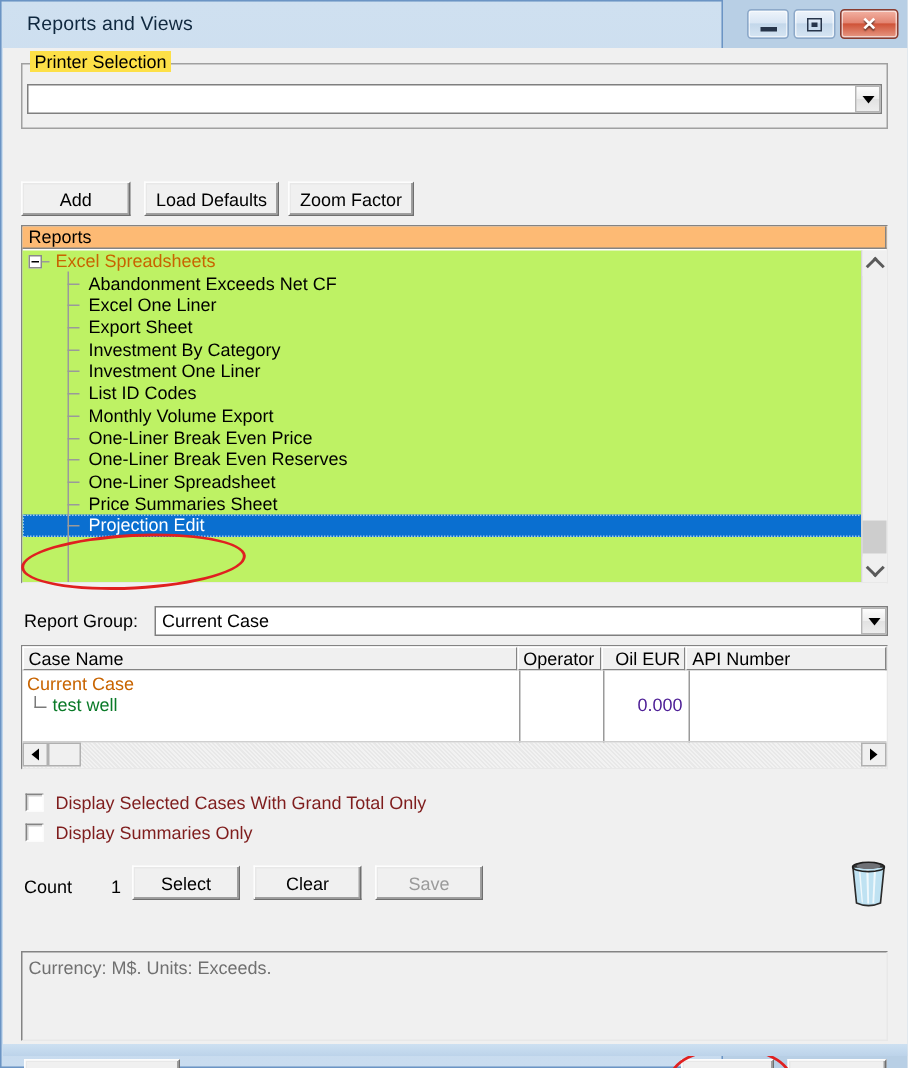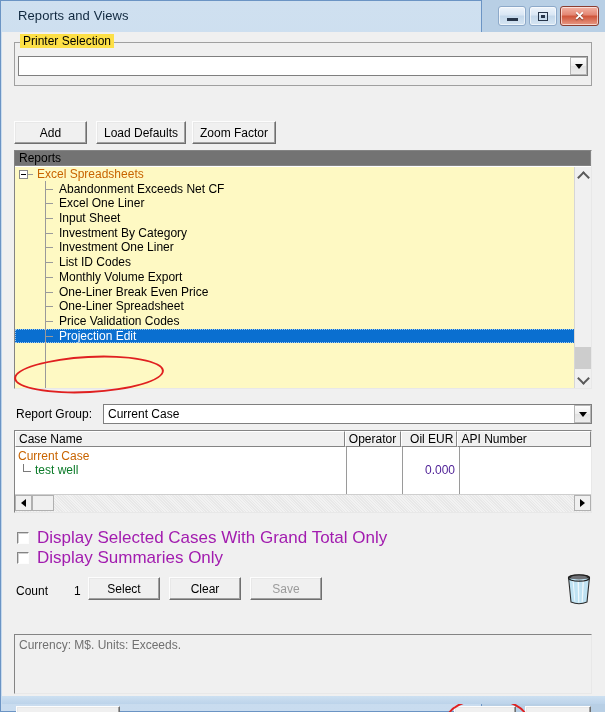--- a/index.html
+++ b/index.html
@@ -100,27 +100,27 @@
   .panel-sunken{
     position:absolute;box-sizing:border-box;
     background:#fff;
     border-top:1px solid #848484;border-left:1px solid #848484;
     border-right:1px solid #e8e8e8;border-bottom:1px solid #e8e8e8;
   }
   #reports-panel{left:12px;top:118px;width:578px;height:239px;}
   .col-head{
     position:absolute;left:0;top:0;right:0;height:15px;
     box-sizing:border-box;
-    background:#737373;
+    background:#fdba74;
     border-right:1px solid #848484;border-bottom:1px solid #848484;
     font-size:12px;color:#000;padding-left:4px;line-height:14px;
   }
   .tree{
     position:absolute;left:0;top:16px;right:16px;bottom:0;
-    overflow:hidden;background:#fef9c3;
+    overflow:hidden;background:#bef264;
   }
   .tnode{
     position:relative;height:14.7px;line-height:14.7px;
     font-size:12px;white-space:nowrap;
   }
   .tnode.root{color:#c86400;padding-left:22px;}
   .tnode .expbox{
     position:absolute;left:4px;top:3px;width:9px;height:9px;
     box-sizing:border-box;border:1px solid #8a8a8a;background:#fff;
   }
@@ -209,21 +209,21 @@
     border:1px solid #b0b0b0;box-sizing:border-box;
     display:flex;align-items:center;justify-content:center;
   }
   .hsb-btn.left{left:0;}
   .hsb-btn.right{right:0;}
   .hsb-thumb{position:absolute;left:17px;top:0;width:22px;height:16px;background:#f0f0f0;border:1px solid #b0b0b0;box-sizing:border-box;}
   .tri{width:0;height:0;}
   .tri.l{border-top:4px solid transparent;border-bottom:4px solid transparent;border-right:5px solid #000;}
   .tri.r{border-top:4px solid transparent;border-bottom:4px solid transparent;border-left:5px solid #000;}
   
-  .cbrow{position:absolute;font-size:17px;color:#a21caf;display:flex;align-items:center;}
+  .cbrow{position:absolute;font-size:12px;color:#7f1d1d;display:flex;align-items:center;}
   .cb{
     width:12px;height:12px;box-sizing:border-box;margin-right:8px;
     border-top:1px solid #848484;border-left:1px solid #848484;
     border-right:1px solid #fdfdfd;border-bottom:1px solid #fdfdfd;
     background:#fff;box-shadow:inset 1px 1px 0 #d0d0d0;
   }
   #cb-row-1{left:15px;top:496px;}
   #cb-row-2{left:15px;top:516px;}
   
   #count-label{position:absolute;left:14px;top:552px;font-size:12px;color:#000;}
@@ -286,28 +286,29 @@
     <div class="btn" id="btn-load">Load Defaults</div>
     <div class="btn" id="btn-zoom">Zoom Factor</div>
 
     <div class="panel-sunken" id="reports-panel">
       <div class="col-head">Reports</div>
 
       <div class="tree" id="tree">
           <div class="tnode root"><span class="expbox"></span><span>Excel Spreadsheets</span></div>
           <div class="tnode child"><span>Abandonment Exceeds Net CF</span></div>
           <div class="tnode child"><span>Excel One Liner</span></div>
-          <div class="tnode child"><span>Input Sheet</span></div>
+          <div class="tnode child"><span>Export Sheet</span></div>
           <div class="tnode child"><span>Investment By Category</span></div>
           <div class="tnode child"><span>Investment One Liner</span></div>
           <div class="tnode child"><span>List ID Codes</span></div>
           <div class="tnode child"><span>Monthly Volume Export</span></div>
           <div class="tnode child"><span>One-Liner Break Even Price</span></div>
+          <div class="tnode child"><span>One-Liner Break Even Reserves</span></div>
           <div class="tnode child"><span>One-Liner Spreadsheet</span></div>
-          <div class="tnode child"><span>Price Validation Codes</span></div>
+          <div class="tnode child"><span>Price Summaries Sheet</span></div>
           <div class="tnode child selected"><span>Projection Edit</span></div>
           <div class="vline" style="height: 213.5px;"></div>
         </div>
 
       <div class="vscroll">
         <div class="sb-btn up">
           <div class="chev up"></div>
         </div>
         <div class="sb-thumb"></div>
         <div class="sb-btn down">

